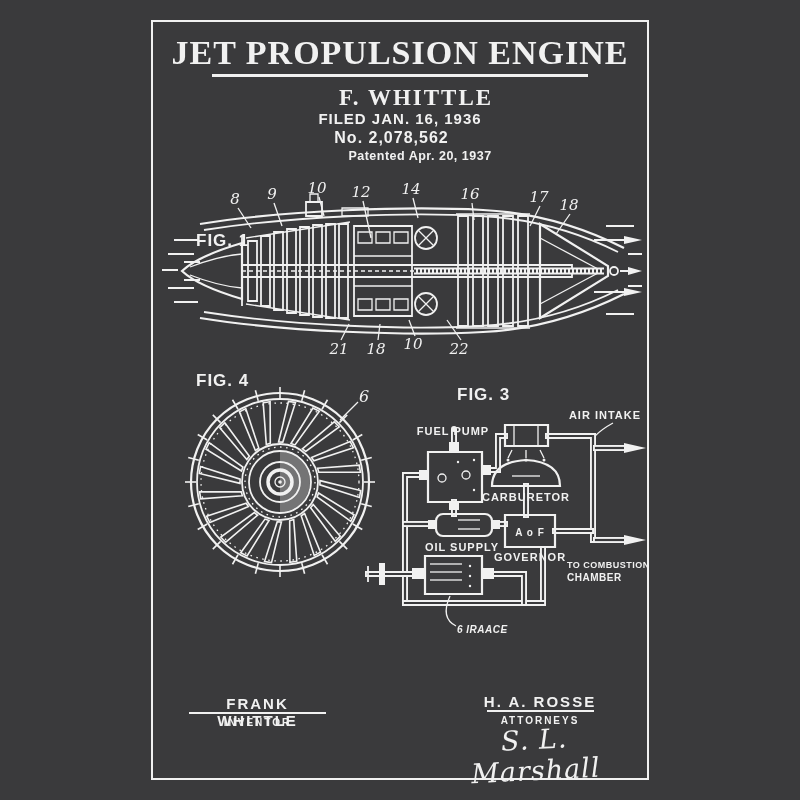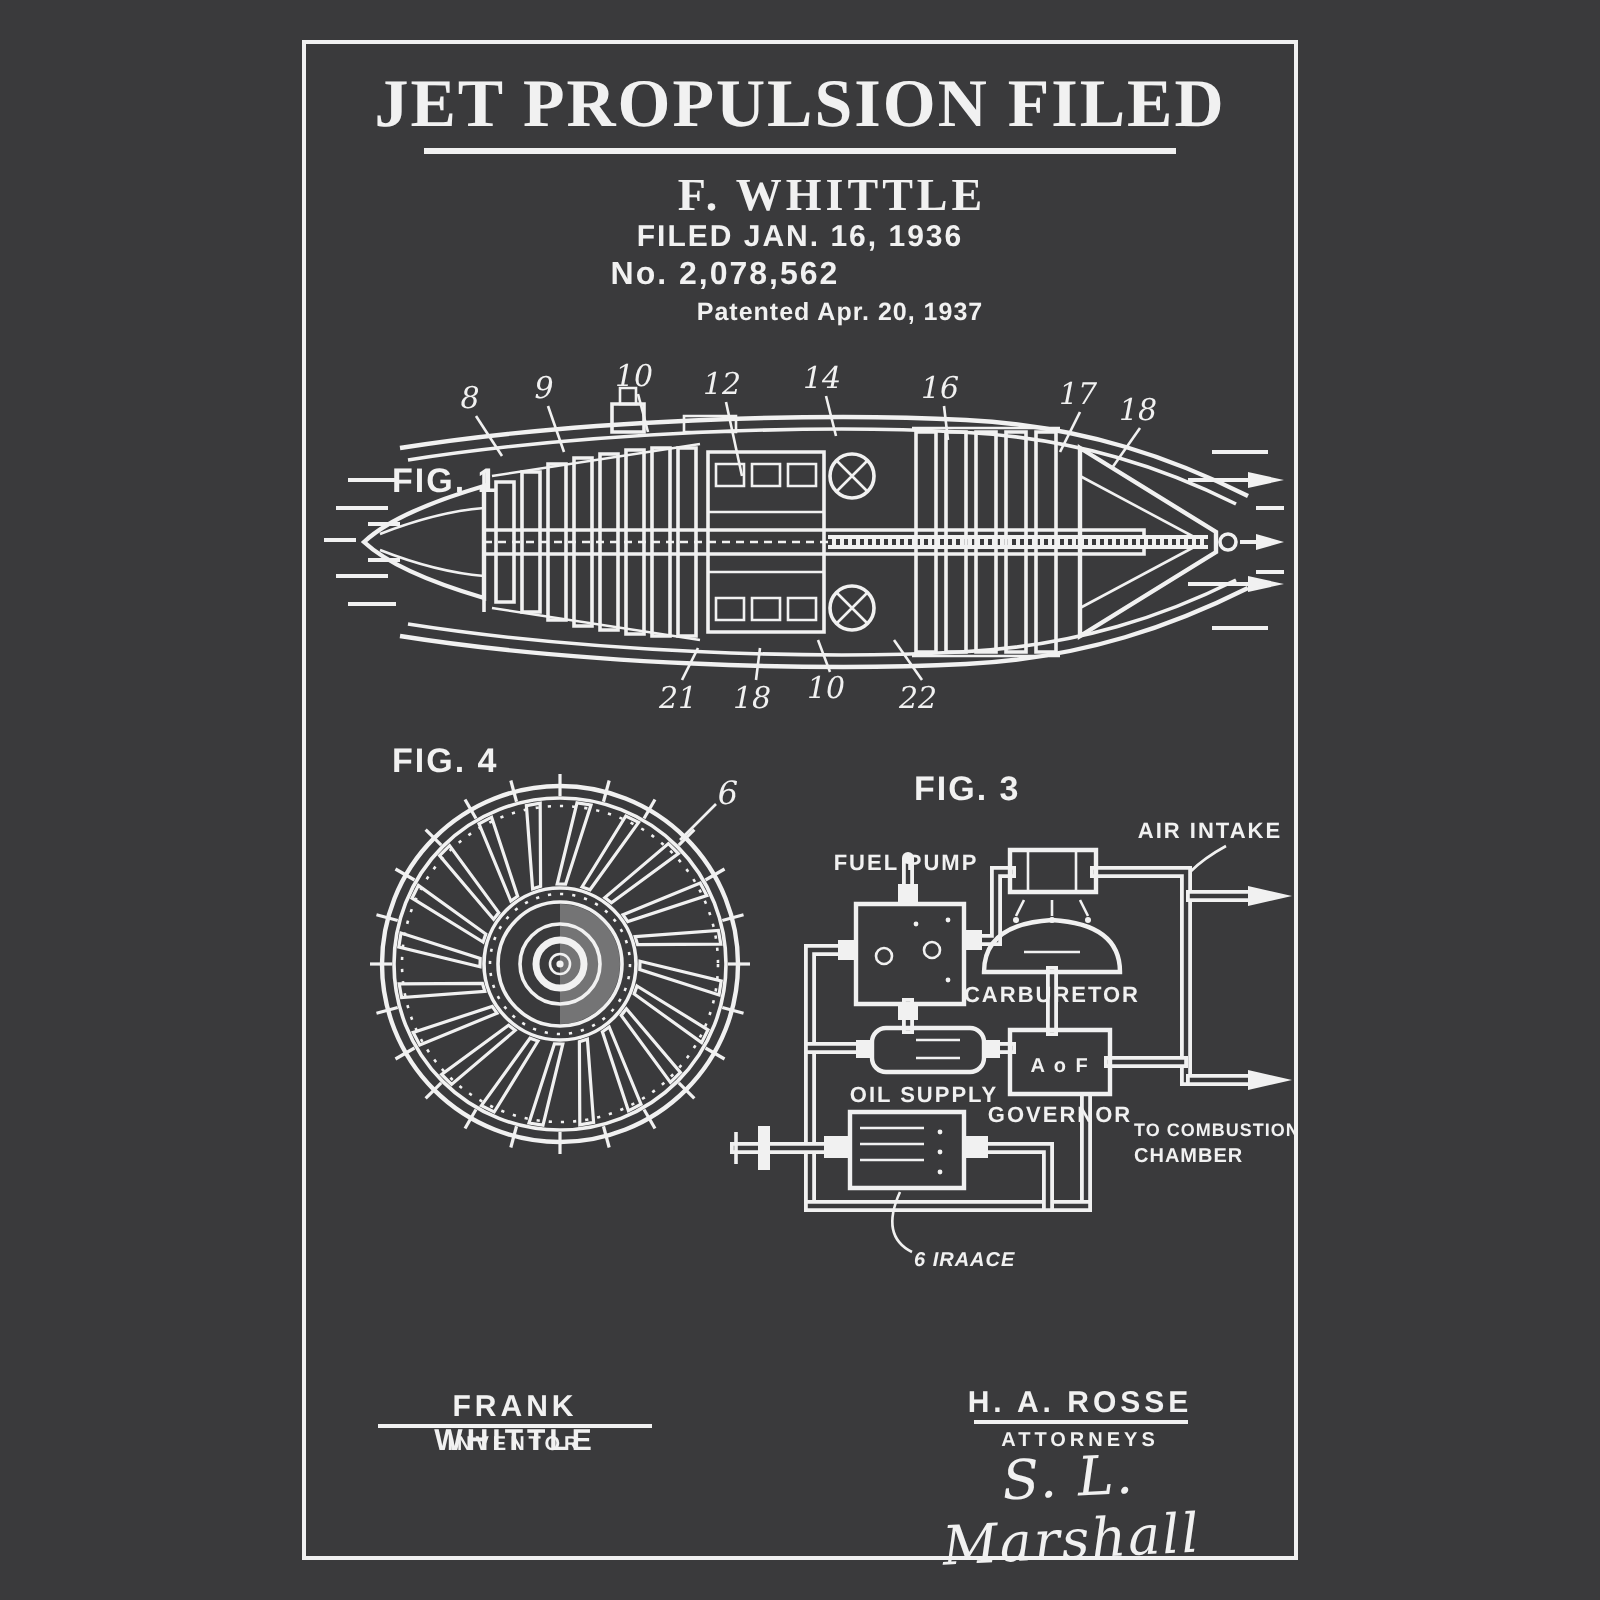--- a/index.html
+++ b/index.html
@@ -8,21 +8,21 @@
           font-family:"Liberation Sans",sans-serif;color:var(--ink);}
   .abs{position:absolute;}
   .frame{left:151px;top:20px;width:494px;height:756px;border:2px solid var(--ink);}
   .ctr{text-align:center;}
   .title{left:151px;top:34px;width:498px;font-family:"Liberation Serif",serif;font-weight:700;
          font-size:34px;letter-spacing:1px;}
   .title-rule{left:212px;top:74px;width:376px;height:3px;background:var(--ink);}
   .inventor{left:151px;top:85px;width:530px;font-family:"Liberation Serif",serif;font-weight:700;
             font-size:23px;letter-spacing:2px;}
   .filed{left:151px;top:110px;width:498px;font-weight:700;font-size:15px;letter-spacing:1px;}
-  .patnum{left:151px;top:129px;width:423px;font-weight:700;font-size:16px;letter-spacing:1px;}
+  .patnum{left:151px;top:129px;width:423px;font-weight:700;font-size:16px;letter-spacing:1px;padding-left:29px;}
   .patdate{left:151px;top:149px;width:498px;font-weight:700;font-size:12.5px;letter-spacing:.5px;padding-left:20px;}
   .figlabel{font-weight:700;font-size:17px;letter-spacing:1px;}
   svg{position:absolute;overflow:visible;}
   svg *{vector-effect:non-scaling-stroke;}
   .ln{stroke:var(--ink);fill:none;stroke-width:1.8;}
   .ln2{stroke:var(--ink);fill:none;stroke-width:2.2;}
   .thin{stroke:var(--ink);fill:none;stroke-width:1.3;}
   .fillink{fill:var(--ink);stroke:none;}
   .dash{stroke:var(--ink);stroke-width:2;}
   .num{fill:var(--ink);font-family:"DejaVu Serif",serif;font-style:italic;font-size:15px;text-anchor:middle;}
@@ -40,21 +40,21 @@
        transform:rotate(-3deg);}
   .rule{height:2px;background:var(--ink);}
 </style>
 </head>
 <body>
 
 <div class="poster" data-name="patent-poster">
 
   <div class="abs frame" data-name="poster-frame"></div>
 
-  <div class="abs title ctr" data-name="patent-title">JET PROPULSION FILED</div>
+  <div class="abs title ctr" data-name="patent-title">JET PROPULSION ENGINE</div>
   <div class="abs title-rule" data-name="title-underline"></div>
   <div class="abs inventor ctr" data-name="inventor-name">F. WHITTLE</div>
   <div class="abs filed ctr" data-name="filed-date">FILED JAN. 16, 1936</div>
   <div class="abs patnum ctr" data-name="patent-number">No. 2,078,562</div>
   <div class="abs patdate ctr" data-name="patented-date">Patented Apr. 20, 1937</div>
 
   <div class="abs figlabel" style="left:196px;top:183px;margin-top:48px;" data-name="fig1-label">FIG. 1</div>
   <div class="abs figlabel" style="left:196px;top:371px;" data-name="fig2-label">FIG. 4</div>
   <div class="abs figlabel" style="left:441px;top:385px;margin-left:16px;" data-name="fig3-label">FIG. 3</div>
 

